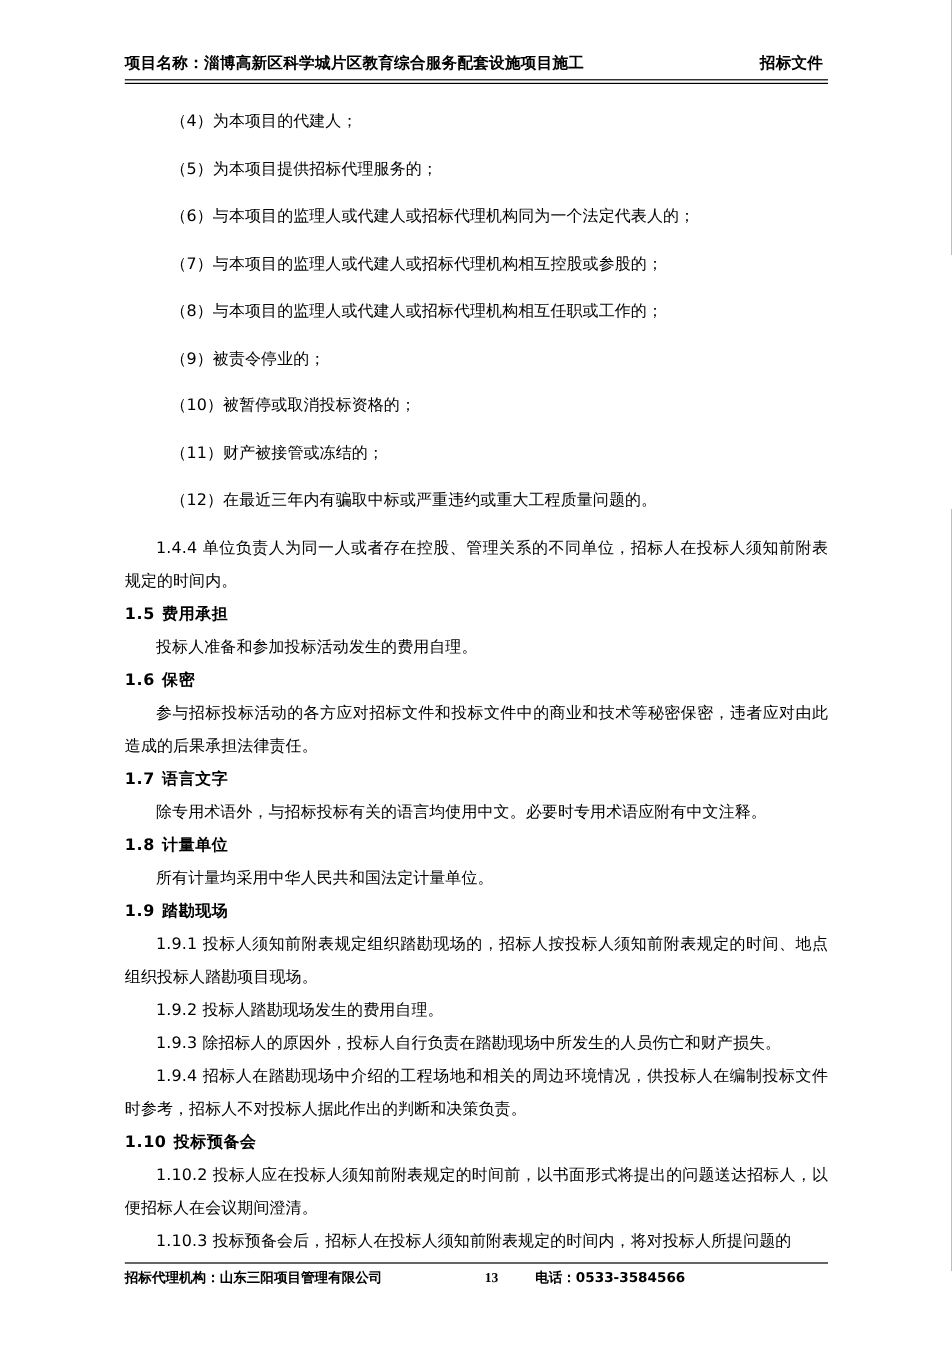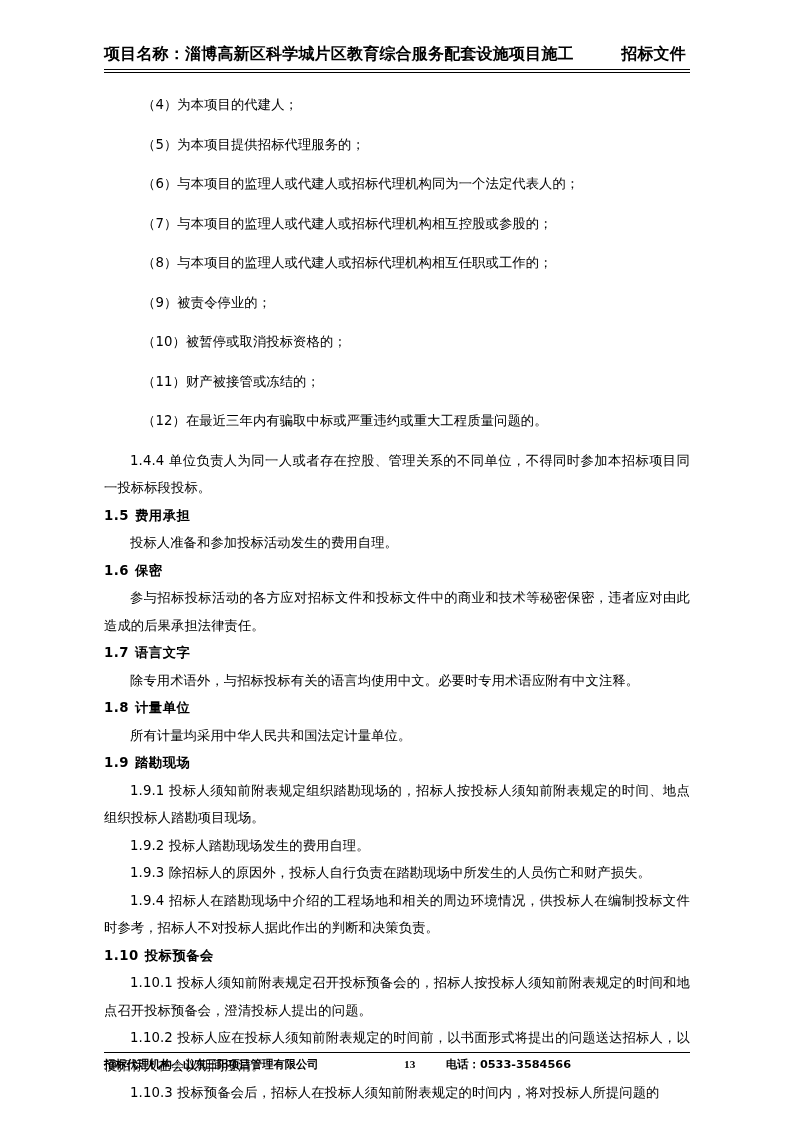--- a/index.html
+++ b/index.html
@@ -22,21 +22,21 @@
     position: absolute;
     left: 104px;
     top: 44px;
     width: 586px;
   }
   
   .doc-header {
     display: flex;
     justify-content: space-between;
     align-items: flex-end;
-    font-size: 16px;
+    font-size: 13px;
     font-weight: bold;
     padding-bottom: 4px;
     letter-spacing: 0.2px;
   }
   .doc-header .left {
     white-space: nowrap;
   }
   .doc-header .right {
     white-space: nowrap;
     padding-right: 4px;
@@ -134,21 +134,21 @@
       <p class="item">（4）为本项目的代建人；</p>
       <p class="item">（5）为本项目提供招标代理服务的；</p>
       <p class="item">（6）与本项目的监理人或代建人或招标代理机构同为一个法定代表人的；</p>
       <p class="item">（7）与本项目的监理人或代建人或招标代理机构相互控股或参股的；</p>
       <p class="item">（8）与本项目的监理人或代建人或招标代理机构相互任职或工作的；</p>
       <p class="item">（9）被责令停业的；</p>
       <p class="item">（10）被暂停或取消投标资格的；</p>
       <p class="item">（11）财产被接管或冻结的；</p>
       <p class="item">（12）在最近三年内有骗取中标或严重违约或重大工程质量问题的。</p>
 
-      <p class="flow">1.4.4 单位负责人为同一人或者存在控股、管理关系的不同单位，不得同时参加本招标项目同一投标标段投标。</p>
+      <p class="flow">1.4.4 单位负责人为同一人或者存在控股、管理关系的不同单位，招标人在投标人须知前附表规定的时间内。</p>
 
       <h3 class="sec">
         <span class="num">1.5</span><span>费用承担</span>
       </h3>
       <p class="flow">投标人准备和参加投标活动发生的费用自理。</p>
 
       <h3 class="sec">
         <span class="num">1.6</span><span>保密</span>
       </h3>
       <p class="flow">参与招标投标活动的各方应对招标文件和投标文件中的商业和技术等秘密保密，违者应对由此造成的后果承担法律责任。</p>
@@ -167,21 +167,20 @@
         <span class="num">1.9</span><span>踏勘现场</span>
       </h3>
       <p class="flow">1.9.1 投标人须知前附表规定组织踏勘现场的，招标人按投标人须知前附表规定的时间、地点组织投标人踏勘项目现场。</p>
       <p class="flow">1.9.2 投标人踏勘现场发生的费用自理。</p>
       <p class="flow">1.9.3 除招标人的原因外，投标人自行负责在踏勘现场中所发生的人员伤亡和财产损失。</p>
       <p class="flow">1.9.4 招标人在踏勘现场中介绍的工程场地和相关的周边环境情况，供投标人在编制投标文件时参考，招标人不对投标人据此作出的判断和决策负责。</p>
 
       <h3 class="sec">
         <span class="num">1.10</span><span>投标预备会</span>
       </h3>
-      <p class="flow">1.10.1 投标人须知前附表规定召开投标预备会的，招标人按投标人须知前附表规定的时间和地点召开投标预备会，澄清投标人提出的问题。</p>
       <p class="flow">1.10.2 投标人应在投标人须知前附表规定的时间前，以书面形式将提出的问题送达招标人，以便招标人在会议期间澄清。</p>
       <p class="flow">1.10.3 投标预备会后，招标人在投标人须知前附表规定的时间内，将对投标人所提问题的</p>
 
     </div>
   </div>
 
   <div class="footer">
     <div class="frule"></div>
     <div class="footer-row">
       <div class="fl"><span>招标代理机构：</span><span>山东三阳项目管理有限公司</span></div>

